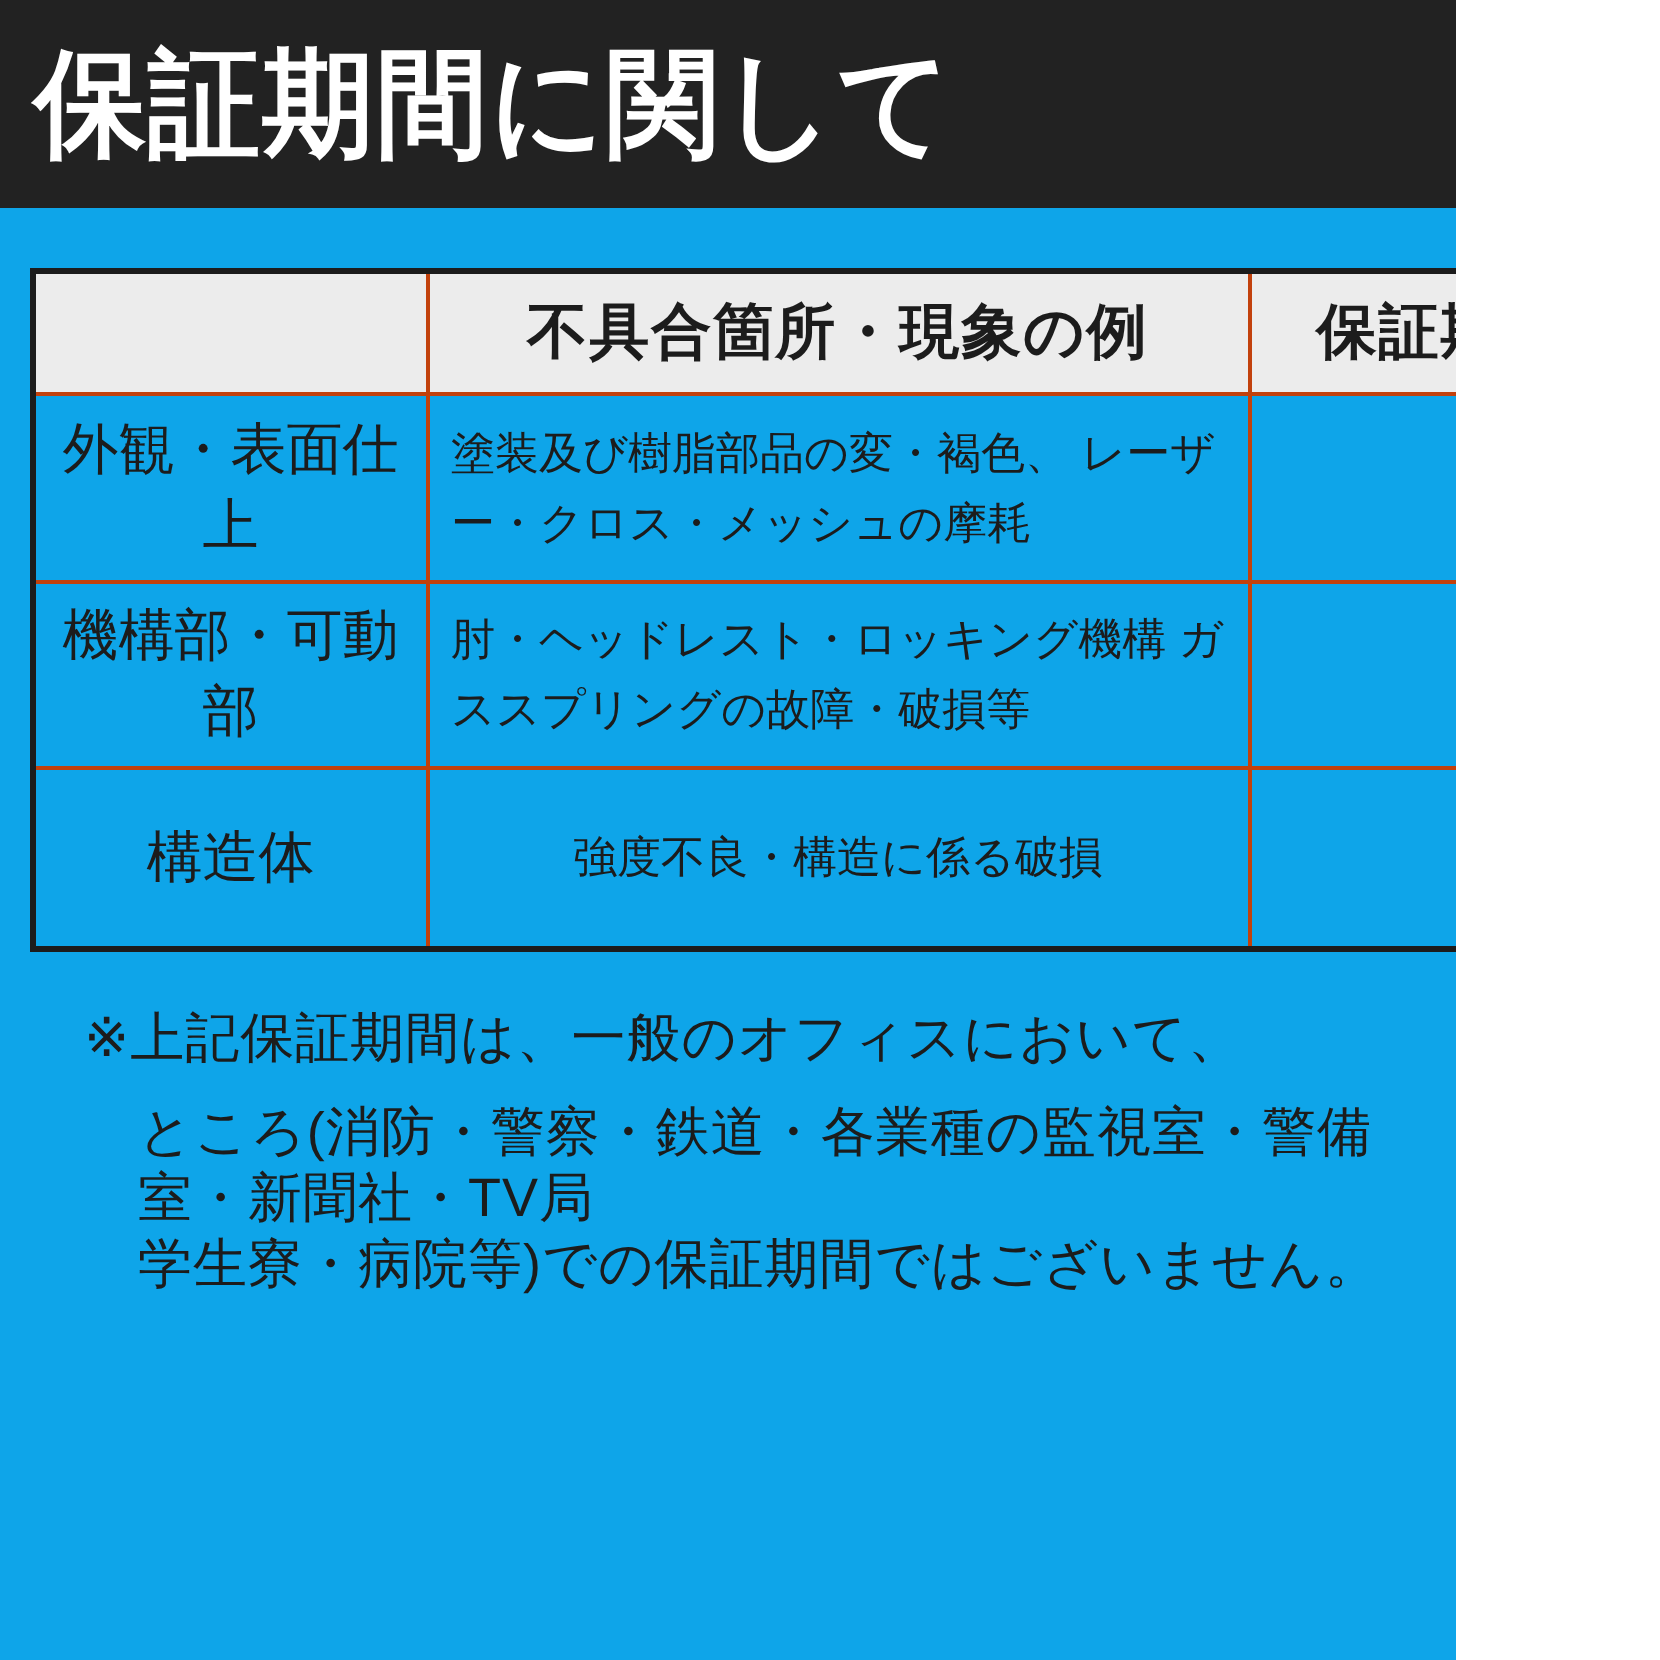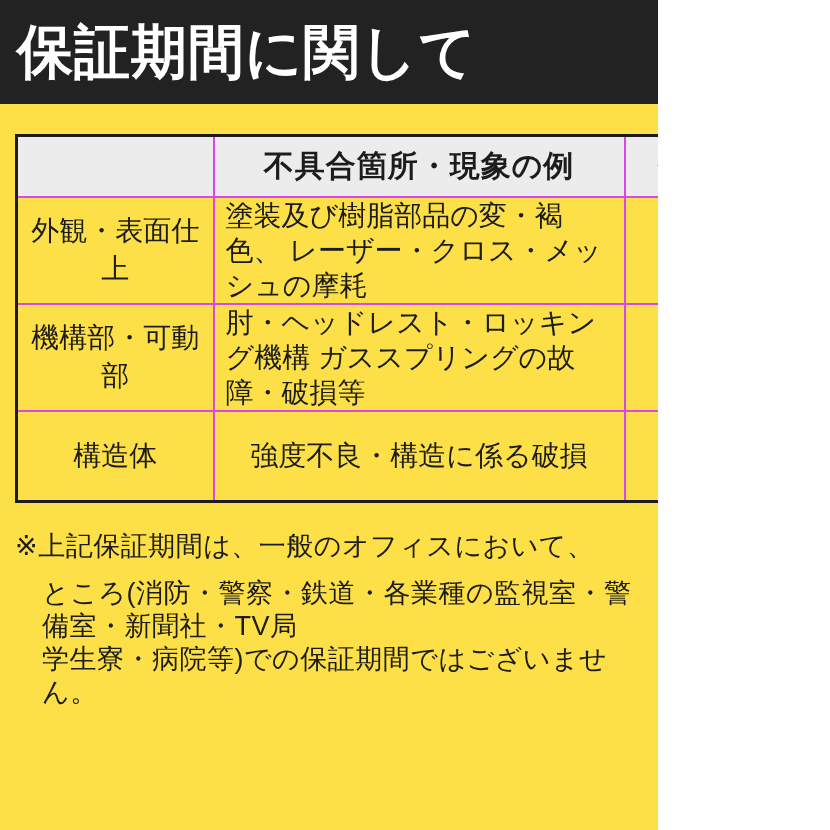--- a/index.html
+++ b/index.html
@@ -5,23 +5,23 @@
   html, body {
     margin: 0;
     padding: 0;
     background: #ffffff;
     font-family: "Liberation Sans", "DejaVu Sans", sans-serif;
     color: #1c1c1c;
     -webkit-font-smoothing: antialiased;
   }
   .page {
     position: relative;
-    width: 658px;
+    width: 728px;
     height: 830px;
-    background: #fde047;
+    background: #0ea5e9;
     overflow: hidden;
   }
 
   
   .banner {
     width: 830px;
     height: 104px;
     background: #222222;
     display: flex;
     align-items: center;
@@ -43,21 +43,21 @@
     margin: 30px 15px 0 15px;
   }
   table.warranty {
     border-collapse: collapse;
     table-layout: fixed;
     width: 800px;
     border: 3px solid #1c1c1c;
   }
   table.warranty th,
   table.warranty td {
-    border: 2px solid #d946ef;
+    border: 2px solid #c2410c;
     box-sizing: border-box;
     font-weight: normal;
   }
   col.c1 { width: 197px; }
   col.c2 { width: 411px; }
   col.c3 { width: 192px; }
 
   tr.head-row { height: 61px; }
   tr.head-row th {
     background: #ececec;
@@ -70,21 +70,21 @@
   tr.data-row-2 { height: 93px; }
   tr.data-row-3 { height: 91px; }
 
   td.category {
     text-align: center;
     font-size: 28px;
     letter-spacing: 0px;
     padding: 0 2px;
   }
   td.example {
-    font-size: 28px;
+    font-size: 22px;
     text-align: left;
     padding: 0 6px 0 11px;
     line-height: 35px;
   }
   td.example.centered {
     text-align: center;
     padding: 0 4px;
     margin-top: 36px;
   }
   td.period {
@@ -95,20 +95,21 @@
   
   .notes {
     margin: 27px 10px 0 15px;
     font-size: 27px;
     line-height: 33px;
     letter-spacing: 0.5px;
   }
   .note {
     padding-left: 27px; 
     margin-top: 14px;
+    margin-left: 27px;
   }
   .note:first-child { margin-top: 0; }
   .note .line { display: block; }
   .note .line.first { text-indent: -27px; }
   .note .marker { display: inline; }
 </style>
 </head>
 <body>
 
 <div class="page">

